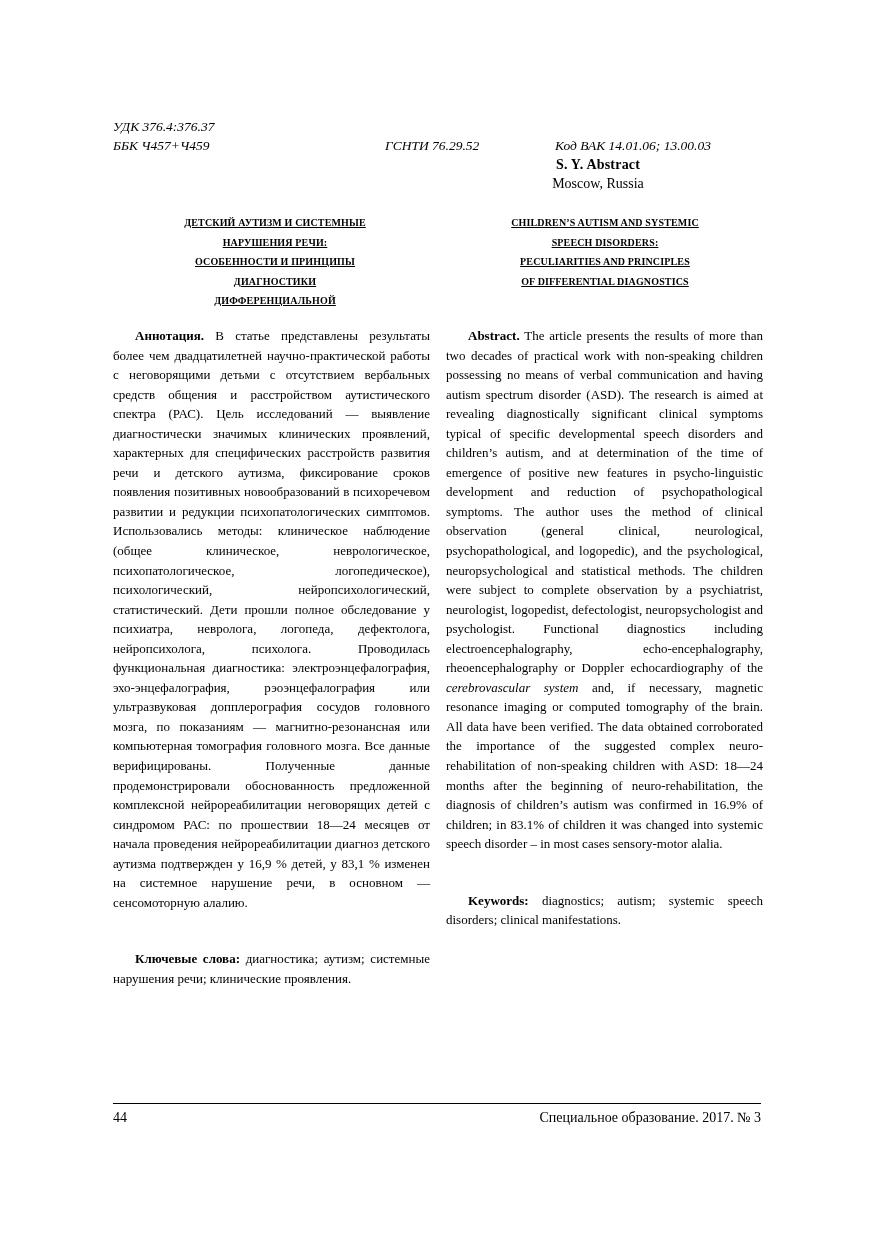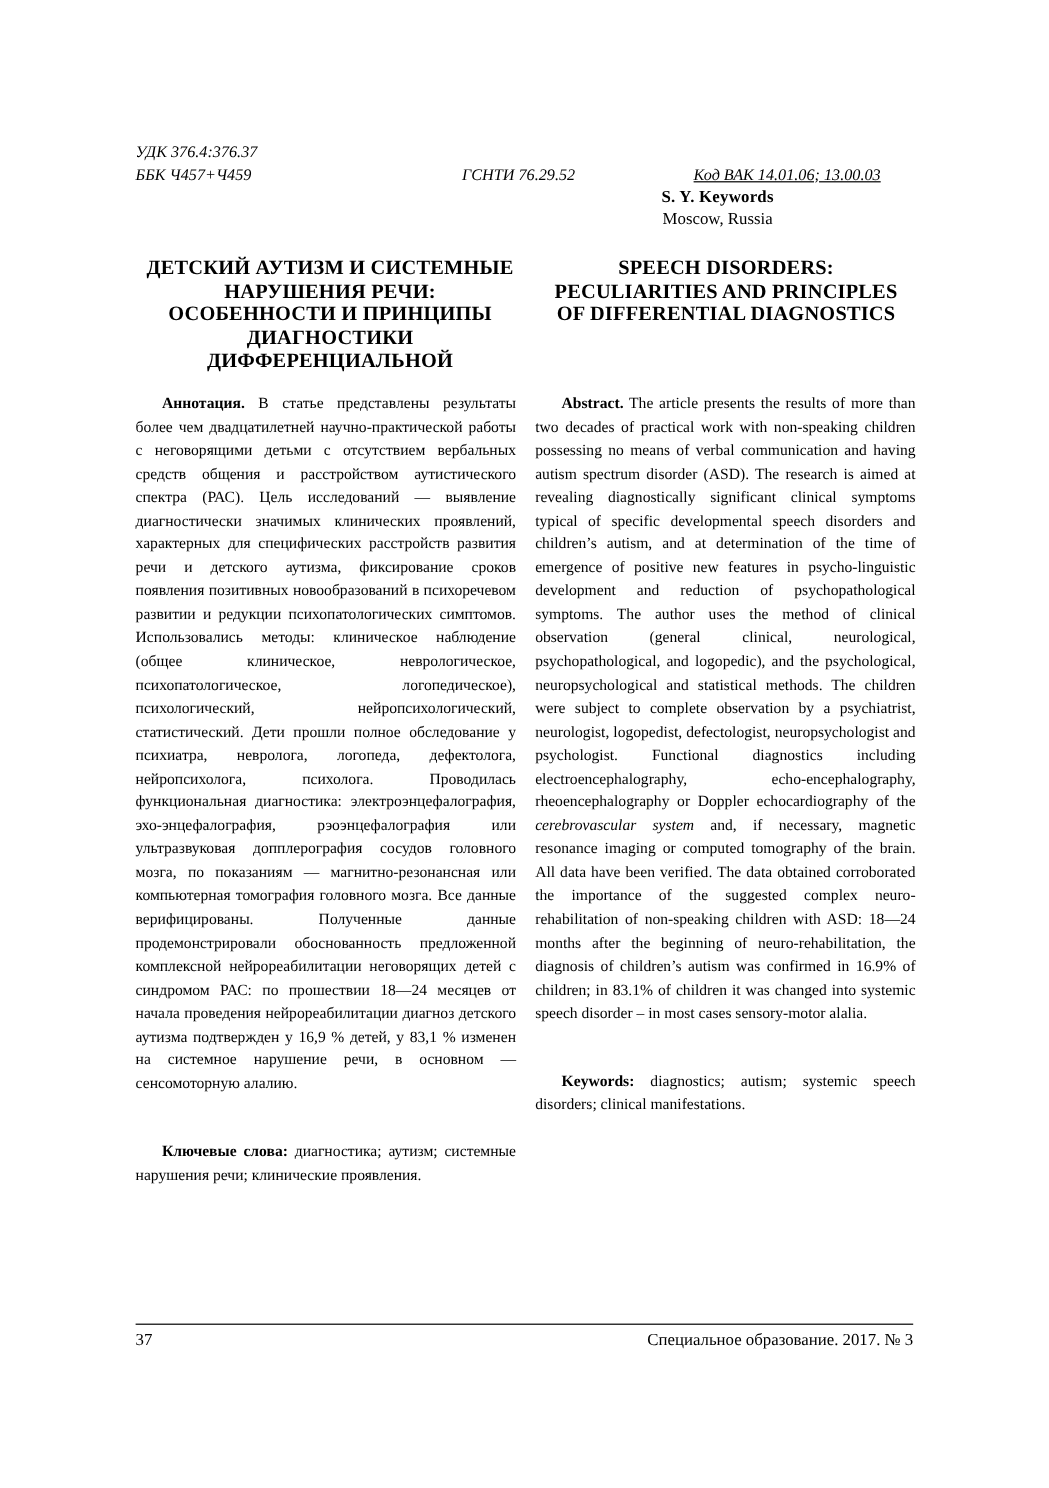--- a/index.html
+++ b/index.html
@@ -34,21 +34,21 @@
     font-size: 13.5px;
     line-height: 18.5px;
   }
   .class-row {
     position: relative;
     height: 18.5px;
     white-space: nowrap;
   }
   .class-left   { position: absolute; left: 0; top: 0; }
   .class-mid    { position: absolute; left: 272px; top: 0; }
-  .class-right  { position: absolute; left: 465px; top: 0; text-decoration: underline; }
+  .class-right  { position: absolute; left: 442px; top: 0; }
 
   
   .authors {
     position: absolute;
     left: 113px;
     top: 155px;
     width: 648px;
     height: 40px;
   }
   .auth-col {
@@ -70,23 +70,24 @@
     left: 113px;
     top: 213px;
     width: 648px;
   }
   .title-col {
     position: absolute;
     top: 0;
     width: 316px;
     text-align: center;
     font-weight: bold;
-    font-size: 17px;
+    font-size: 10px;
     line-height: 19.6px;
     letter-spacing: 0.15px;
+    text-decoration: underline;
   }
   .title-col.left  { left: 4px; }
   .title-col.right { left: 334px; }
   .title-col div { white-space: nowrap; }
 
   
   .cols {
     position: absolute;
     left: 113px;
     top: 326px;
@@ -144,34 +145,35 @@
     </div>
     <div class="class-row">
       <span class="class-left">ББК Ч457+Ч459</span>
       <span class="class-mid">ГСНТИ 76.29.52</span>
       <span class="class-right">Код ВАК 14.01.06; 13.00.03</span>
     </div>
   </div>
 
   <div class="authors">
     <div class="auth-col right">
-      <div class="auth-name">S. Y. Keywords</div>
+      <div class="auth-name">S. Y. Abstract</div>
       <div class="auth-city">Moscow, Russia</div>
     </div>
   </div>
 
   <div class="titles">
     <div class="title-col left">
       <div>ДЕТСКИЙ АУТИЗМ И СИСТЕМНЫЕ</div>
       <div>НАРУШЕНИЯ РЕЧИ:</div>
       <div>ОСОБЕННОСТИ И ПРИНЦИПЫ</div>
       <div>ДИАГНОСТИКИ</div>
       <div>ДИФФЕРЕНЦИАЛЬНОЙ</div>
     </div>
     <div class="title-col right">
+      <div>CHILDREN’S AUTISM AND SYSTEMIC</div>
       <div>SPEECH DISORDERS:</div>
       <div>PECULIARITIES AND PRINCIPLES</div>
       <div>OF DIFFERENTIAL DIAGNOSTICS</div>
     </div>
   </div>
 
   <div class="cols">
 
     <div class="col left">
       <p><span class="lead">Аннотация.</span><span> В статье представлены результаты более чем двадцатилетней научно-практической работы с неговорящими детьми с отсутствием вербальных средств общения и расстройством аутистического спектра (РАС). Цель исследований — выявление диагностически значимых клинических проявлений, характерных для специфических расстройств развития речи и детского аутизма, фиксирование сроков появления позитивных новообразований в психоречевом развитии и редукции психопатологических симптомов. Использовались методы: клиническое наблюдение (общее клиническое, неврологическое, психопатологическое, логопедическое), психологический, нейропсихологический, статистический. Дети прошли полное обследование у психиатра, невролога, логопеда, дефектолога, нейропсихолога, психолога. Проводилась функциональная диагностика: электроэнцефалография, эхо-энцефалография, рэоэнцефалография или ультразвуковая допплерография сосудов головного мозга, по показаниям — магнитно-резонансная или компьютерная томография головного мозга. Все данные верифицированы. Полученные данные продемонстрировали обоснованность предложенной комплексной нейрореабилитации неговорящих детей с синдромом РАС: по прошествии 18—24 месяцев от начала проведения нейрореабилитации диагноз детского аутизма подтвержден у 16,9 % детей, у 83,1 % изменен на системное нарушение речи, в основном — сенсомоторную алалию.</span></p>
@@ -180,17 +182,17 @@
 
     <div class="col right">
       <p><span class="lead">Abstract.</span><span> The article presents the results of more than two decades of practical work with non-speaking children possessing no means of verbal communication and having autism spectrum disorder (ASD). The research is aimed at revealing diagnostically significant clinical symptoms typical of specific developmental speech disorders and children’s autism, and at determination of the time of emergence of positive new features in psycho-linguistic development and reduction of psychopathological symptoms. The author uses the method of clinical observation (general clinical, neurological, psychopathological, and logopedic), and the psychological, neuropsychological and statistical methods. The children were subject to complete observation by a psychiatrist, neurologist, logopedist, defectologist, neuropsychologist and psychologist. Functional diagnostics including electroencephalography, echo-encephalography, rheoencephalography or Doppler echocardiography of the </span><span class="ital">cerebrovascular system</span><span> and, if necessary, magnetic resonance imaging or computed tomography of the brain. All data have been verified. The data obtained corroborated the importance of the suggested complex neuro-rehabilitation of non-speaking children with ASD: 18—24 months after the beginning of neuro-rehabilitation, the diagnosis of children’s autism was confirmed in 16.9% of children; in 83.1% of children it was changed into systemic speech disorder – in most cases sensory-motor alalia.</span></p>
       <p class="spaced"><span class="lead">Keywords:</span><span> diagnostics; autism; systemic speech disorders; clinical manifestations.</span></p>
     </div>
 
   </div>
 
   <div class="footer-rule"></div>
   <div class="footer">
-    <span class="pg">37</span>
+    <span class="pg">44</span>
     <span class="src">Специальное образование. 2017. № 3</span>
   </div>
 
 </div>
 
 </body></html>

